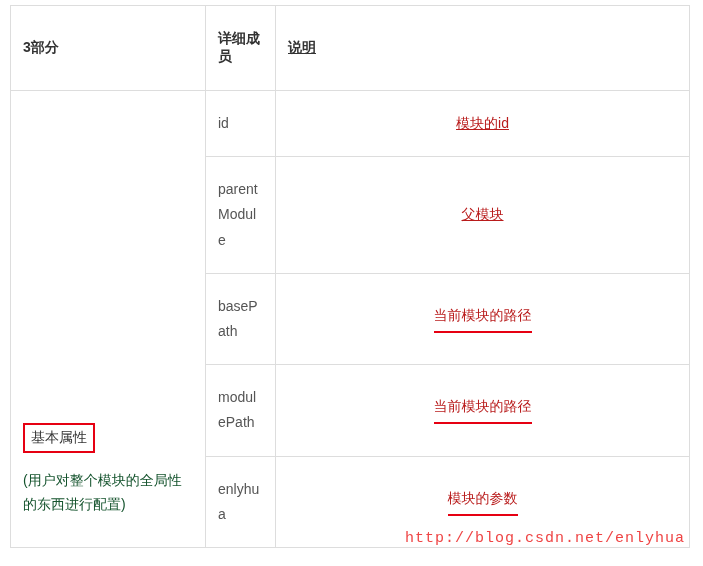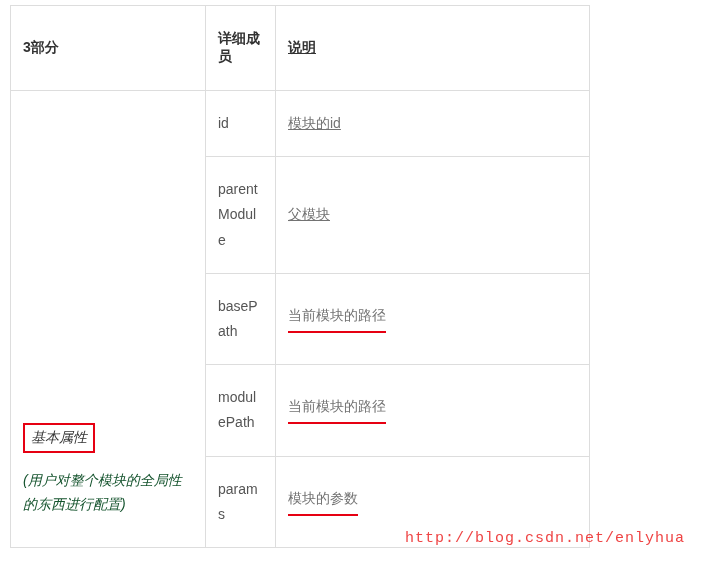--- a/index.html
+++ b/index.html
@@ -10,21 +10,21 @@
     body {
       font-family: "Microsoft YaHei", Arial, sans-serif;
       font-size: 14px;
       color: #333;
       background: #fff;
       width: 703px;
       position: relative;
     }
     table {
       border-collapse: collapse;
-      width: 580px;
+      width: 680px;
       margin: 5px 10px;
     }
     th, td {
       border: 1px solid #ddd;
       padding: 14px 12px;
       text-align: left;
       vertical-align: middle;
       font-weight: normal;
     }
     thead th {
@@ -42,21 +42,22 @@
       width: auto;
       text-decoration: underline;
     }
     td.col2 {
       word-break: break-all;
       color: #555;
       line-height: 1.8;
       padding: 20px 12px;
     }
     td.col3 {
-      color: #737373;
+      color: #b91c1c;
+      text-align: center;
     }
     .red-box {
       display: inline-block;
       border: 2px solid #e60012;
       padding: 4px 6px;
       color: #333;
     }
     .subtext {
       display: block;
       margin-top: 16px;
@@ -94,21 +95,21 @@
 <table>
   <thead>
     <tr>
       <th class="col1">3部分</th>
       <th class="col2">详细成员</th>
       <th class="col3">说明</th>
     </tr>
   </thead>
   <tbody>
     <tr>
-      <td class="col1" rowspan="5" style="vertical-align: bottom; padding-bottom: 30px; font-style: italic;">
+      <td class="col1" rowspan="5" style="vertical-align: bottom; padding-bottom: 30px;">
         <span class="red-box">基本属性</span>
         <span class="subtext">(用户对整个模块的全局性的东西进行配置)</span>
       </td>
       <td class="col2">id</td>
       <td class="col3">
         <span>模块的id</span>
       </td>
     </tr>
     <tr>
       <td class="col2">parentModule</td>
@@ -122,21 +123,21 @@
         <span class="underline-red">当前模块的路径</span>
       </td>
     </tr>
     <tr>
       <td class="col2">modulePath</td>
       <td class="col3">
         <span class="underline-red">当前模块的路径</span>
       </td>
     </tr>
     <tr>
-      <td class="col2">params</td>
+      <td class="col2">enlyhua</td>
       <td class="col3">
         <span class="underline-red">模块的参数</span>
       </td>
     </tr>
   </tbody>
 </table>
 
 <div class="watermark">http://blog.csdn.net/enlyhua</div>
 
 </body></html>

